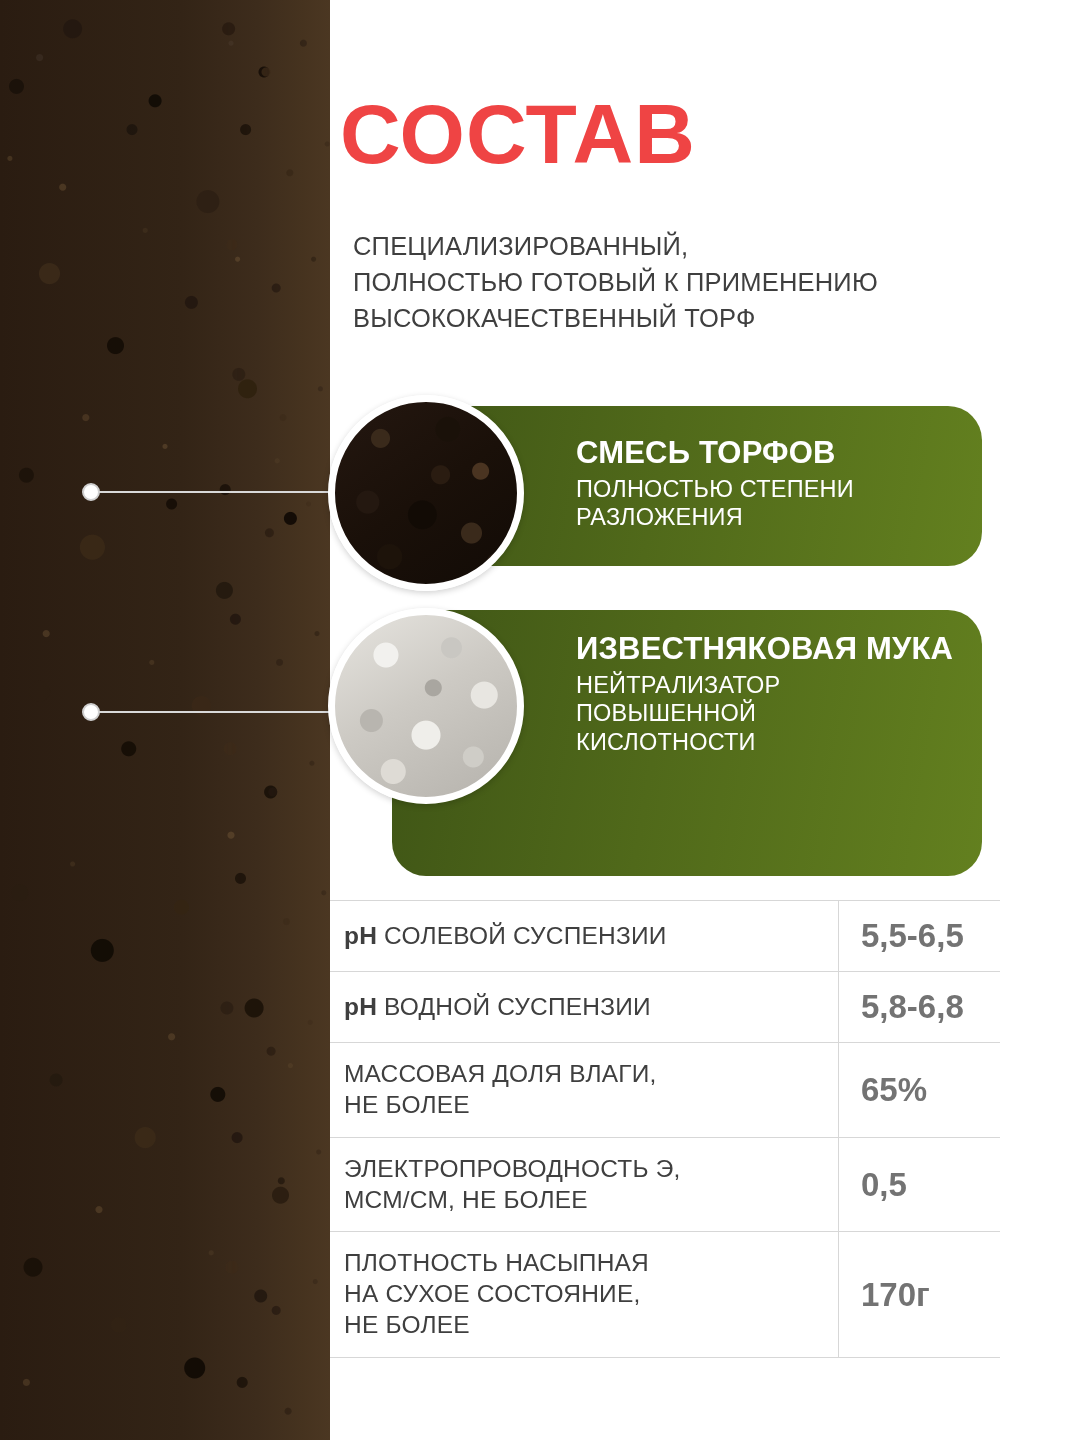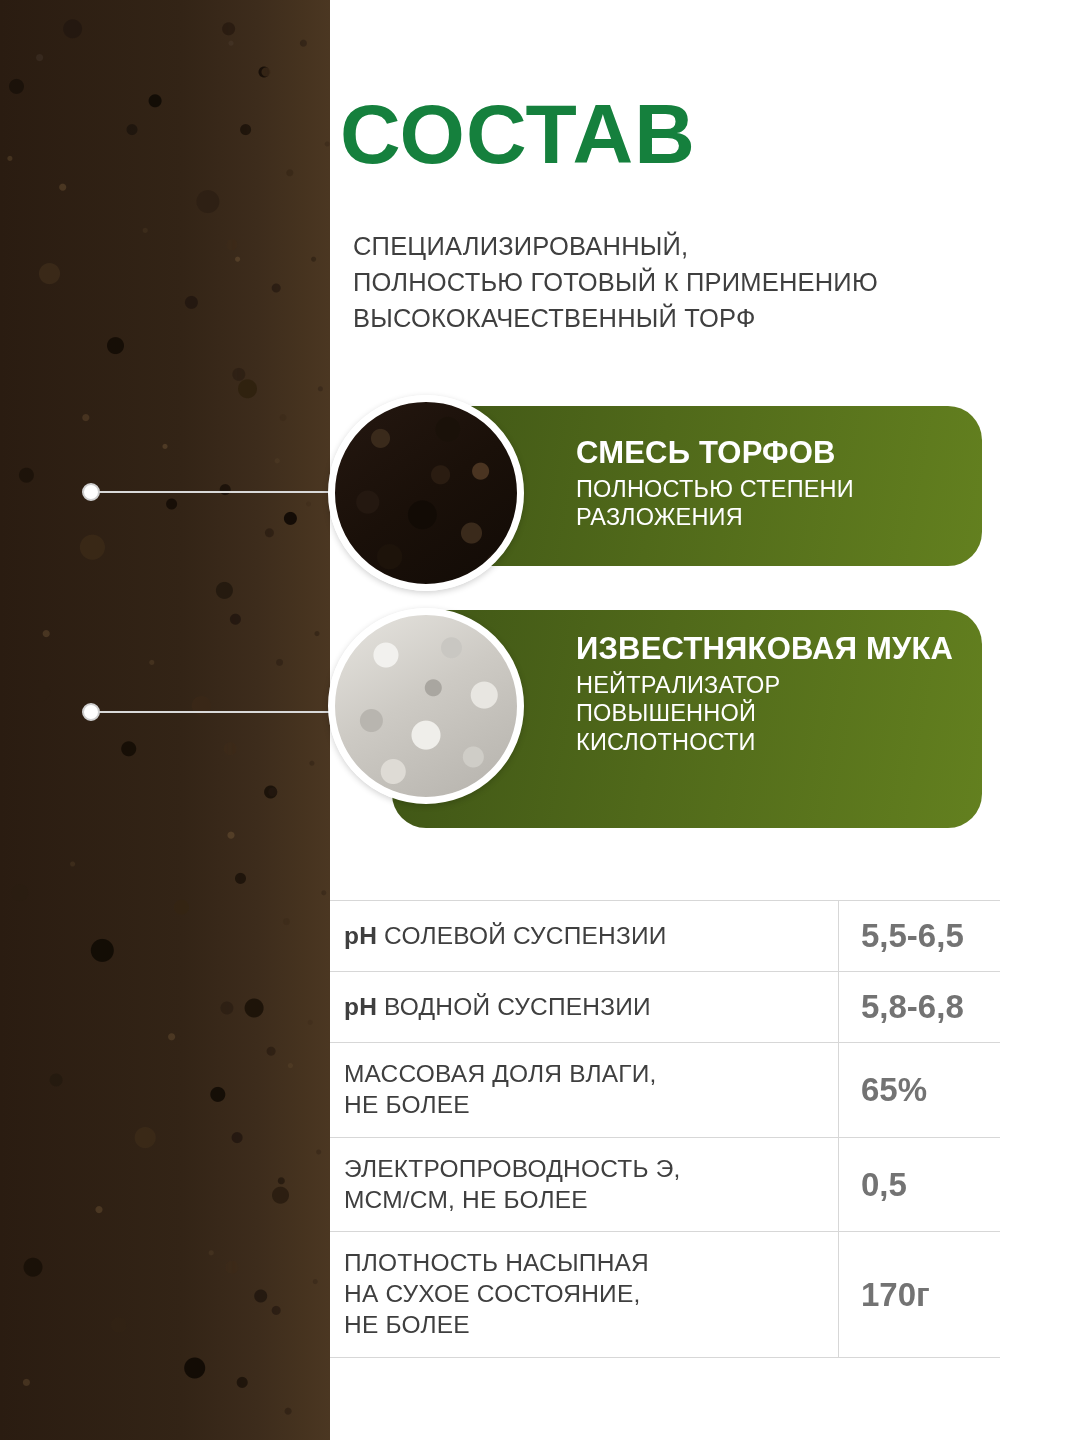--- a/index.html
+++ b/index.html
@@ -139,21 +139,21 @@
   }
 
   
   .title {
     position: absolute;
     left: 340px;
     top: 92px;
     font-size: 84px;
     font-weight: bold;
     letter-spacing: 1px;
-    color: #15803d;
+    color: #ef4444;
     line-height: 1;
   }
   .subtitle {
     position: absolute;
     left: 341px;
     top: 228px;
     width: 640px;
     font-size: 25.5px;
     line-height: 1.42;
     color: #3f3f3f;
@@ -164,21 +164,21 @@
   .card {
     position: absolute;
     left: 392px;
     width: 590px;
     border-radius: 34px;
     background: linear-gradient(100deg, #3f5516 0%, #50691a 45%, #63801f 100%);
     color: #ffffff;
     box-sizing: border-box;
   }
   .card-1 { top: 406px; height: 160px; }
-  .card-2 { top: 610px; height: 218px; }
+  .card-2 { top: 610px; height: 266px; }
 
   .card-text {
     position: absolute;
     left: 184px;
     right: 22px;
   }
   .card-1 .card-text { top: 30px; }
   .card-2 .card-text { top: 22px; }
 
   .card-title {

